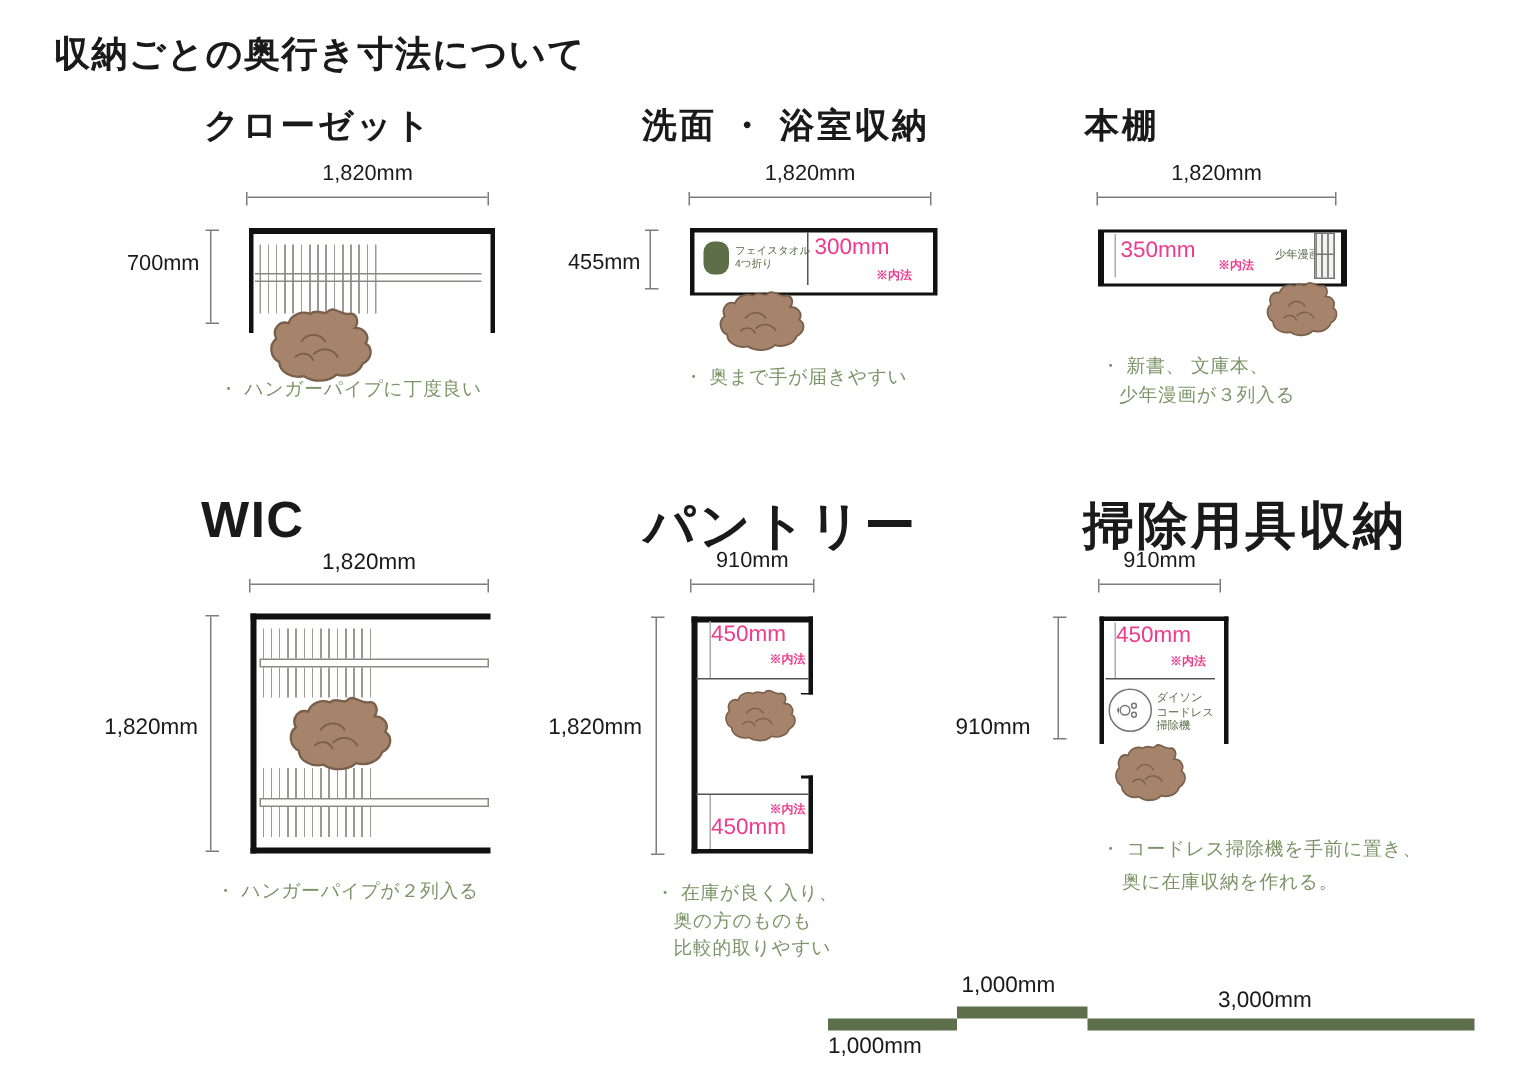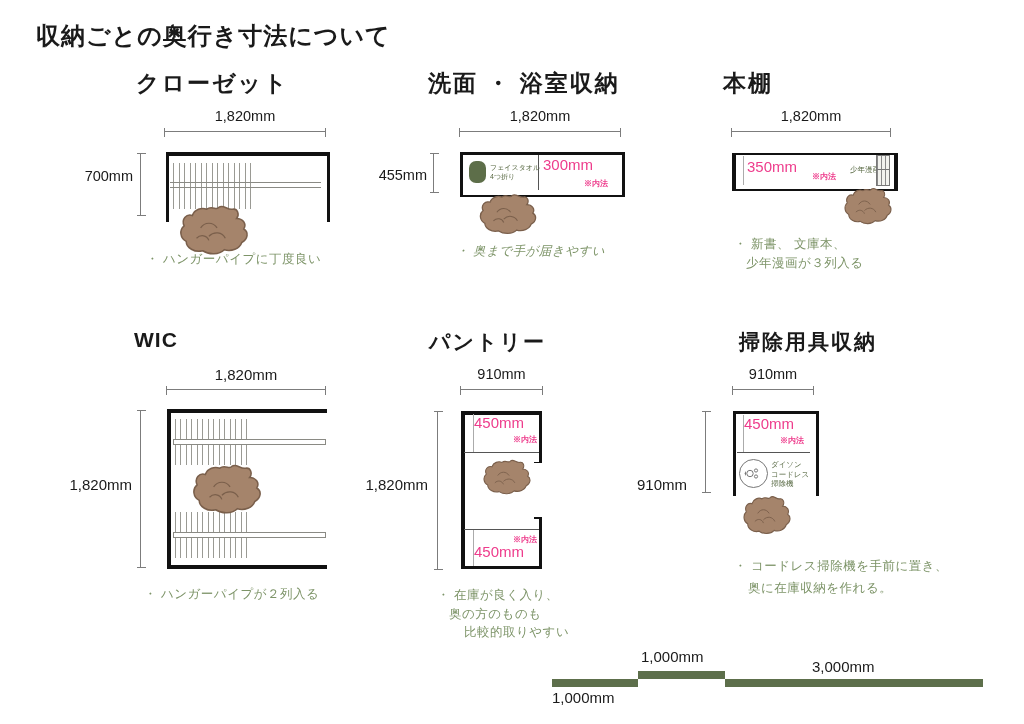--- a/index.html
+++ b/index.html
@@ -1,21 +1,21 @@
 <!DOCTYPE html>
 <html><head>
 <meta charset="utf-8">
 <style>
   html,body{margin:0;padding:0;}
   body{width:1024px;height:724px;background:#ffffff;position:relative;overflow:hidden;
        font-family:"Liberation Sans", sans-serif;color:#1a1a1a;}
   .abs{position:absolute;}
   .title{font-size:24px;font-weight:600;letter-spacing:1px;}
   .head{font-size:23px;font-weight:600;letter-spacing:2px;white-space:nowrap;}
-  .head2{font-size:21px;font-weight:600;letter-spacing:2px;white-space:nowrap;}
+  .head2{font-size:34px;font-weight:600;letter-spacing:2px;white-space:nowrap;}
   .dimlab{font-size:14.5px;white-space:nowrap;}
   .dimlab15{font-size:15px;white-space:nowrap;}
   .center{text-align:center;}
   .right{text-align:right;}
   .hdim{height:0;border-top:1px solid #7c7c7c;}
   .hdim::before,.hdim::after{content:"";position:absolute;width:1px;height:9px;background:#7c7c7c;top:-4px;}
   .hdim::before{left:-1px;}
   .hdim::after{right:-1px;}
   .vdim{width:0;border-left:1px solid #7c7c7c;}
   .vdim::before,.vdim::after{content:"";position:absolute;height:1px;width:9px;background:#7c7c7c;left:-4px;}
@@ -72,21 +72,21 @@
   </div>
   <div class="abs thinline" style="left:538px;top:155px;width:1px;height:35px;"></div>
   <div class="abs innerdim pink" style="left:543px;top:156px;">300mm</div>
   <div class="abs innernote pink" style="left:584px;top:178px;">※内法</div>
   <div class="abs vdim" style="left:433px;top:154px;height:38px;"></div>
   <div class="abs dimlab right" style="left:355px;top:167px;width:72px;">455mm</div>
   <svg class="abs" style="left:478px;top:192px;" width="60" height="44" viewBox="0 0 70 52" preserveAspectRatio="none">
     <path d="M28 6 C33 2 38 8 40 4 C44 1 48 7 53 6 C58 5 60 11 57 15 C63 15 67 20 64 25 C69 28 68 35 62 38 C60 44 52 47 45 45 C40 50 30 50 24 46 C16 48 8 43 8 37 C2 34 1 26 6 22 C3 16 8 10 14 12 C16 6 23 4 28 6 Z" fill="#a5846b" stroke="#7a5f4b" stroke-width="1.5"></path>
     <path d="M22 24 C26 18 34 18 38 24 M30 32 C35 27 43 28 46 34 M18 34 C22 30 28 31 30 36" fill="none" stroke="#7a5f4b" stroke-width="1.2"></path>
   </svg>
-  <div class="abs note" style="left:456px;top:243px;font-style:italic;">・ 奥まで手が届きやすい</div>
+  <div class="abs note" style="left:456px;top:243px;">・ 奥まで手が届きやすい</div>
 </div>
 
 <div>
   <div class="abs head" style="left:723px;top:68px;">本棚</div>
   <div class="abs dimlab center" style="left:732px;top:108px;width:158px;">1,820mm</div>
   <div class="abs hdim" style="left:732px;top:131px;width:158px;"></div>
   <div class="abs" style="left:732px;top:153px;width:158px;height:34px;border:2px solid #111;border-left-width:4px;border-right-width:4px;border-bottom-width:2.5px;"></div>
   <div class="abs extline" style="left:743px;top:156px;width:1px;height:29px;"></div>
   <div class="abs innerdim pink" style="left:747px;top:158px;">350mm</div>
   <div class="abs innernote pink" style="left:812px;top:171px;">※内法</div>
@@ -140,25 +140,25 @@
   <div class="abs innernote pink" style="left:513px;top:534px;">※内法</div>
   <div class="abs innerdim pink" style="left:474px;top:543px;">450mm</div>
   <svg class="abs" style="left:482px;top:458px;" width="50" height="38" viewBox="0 0 70 52" preserveAspectRatio="none">
     <path d="M28 6 C33 2 38 8 40 4 C44 1 48 7 53 6 C58 5 60 11 57 15 C63 15 67 20 64 25 C69 28 68 35 62 38 C60 44 52 47 45 45 C40 50 30 50 24 46 C16 48 8 43 8 37 C2 34 1 26 6 22 C3 16 8 10 14 12 C16 6 23 4 28 6 Z" fill="#a5846b" stroke="#7a5f4b" stroke-width="1.5"></path>
     <path d="M22 24 C26 18 34 18 38 24 M30 32 C35 27 43 28 46 34 M18 34 C22 30 28 31 30 36" fill="none" stroke="#7a5f4b" stroke-width="1.2"></path>
   </svg>
   <div class="abs vdim" style="left:437px;top:412px;height:157px;"></div>
   <div class="abs dimlab15 right" style="left:348px;top:476px;width:80px;">1,820mm</div>
   <div class="abs note" style="left:437px;top:587px;">・ 在庫が良く入り、</div>
   <div class="abs note" style="left:449px;top:606px;font-family:Liberation Mono, monospace;">奥の方のものも</div>
-  <div class="abs note" style="left:464px;top:624px;font-family:Liberation Mono, monospace;">比較的取りやすい</div>
+  <div class="abs note" style="left:449px;top:624px;font-family:Liberation Mono, monospace;">比較的取りやすい</div>
 </div>
 
 <div>
-  <div class="abs head2" style="left:739px;top:328px;">掃除用具収納</div>
+  <div class="abs head2" style="left:722px;top:328px;">掃除用具収納</div>
   <div class="abs dimlab center" style="left:733px;top:366px;width:80px;">910mm</div>
   <div class="abs hdim" style="left:733px;top:389px;width:80px;"></div>
   <div class="abs" style="left:733px;top:411px;width:80px;height:82px;border-top:3.5px solid #111;border-left:3.5px solid #111;border-right:3.5px solid #111;"></div>
   <div class="abs thinline" style="left:737px;top:452px;width:73px;height:1px;"></div>
   <div class="abs extline" style="left:743px;top:415px;width:1px;height:37px;"></div>
   <div class="abs innerdim pink" style="left:744px;top:415px;">450mm</div>
   <div class="abs innernote pink" style="left:780px;top:435px;">※内法</div>
   <div class="abs vaccircle" style="left:739px;top:459px;width:27px;height:27px;">
     <svg width="27" height="27" viewBox="0 0 27 27">
       <circle cx="10" cy="13.5" r="3.2" fill="none" stroke="#777" stroke-width="1"></circle>

